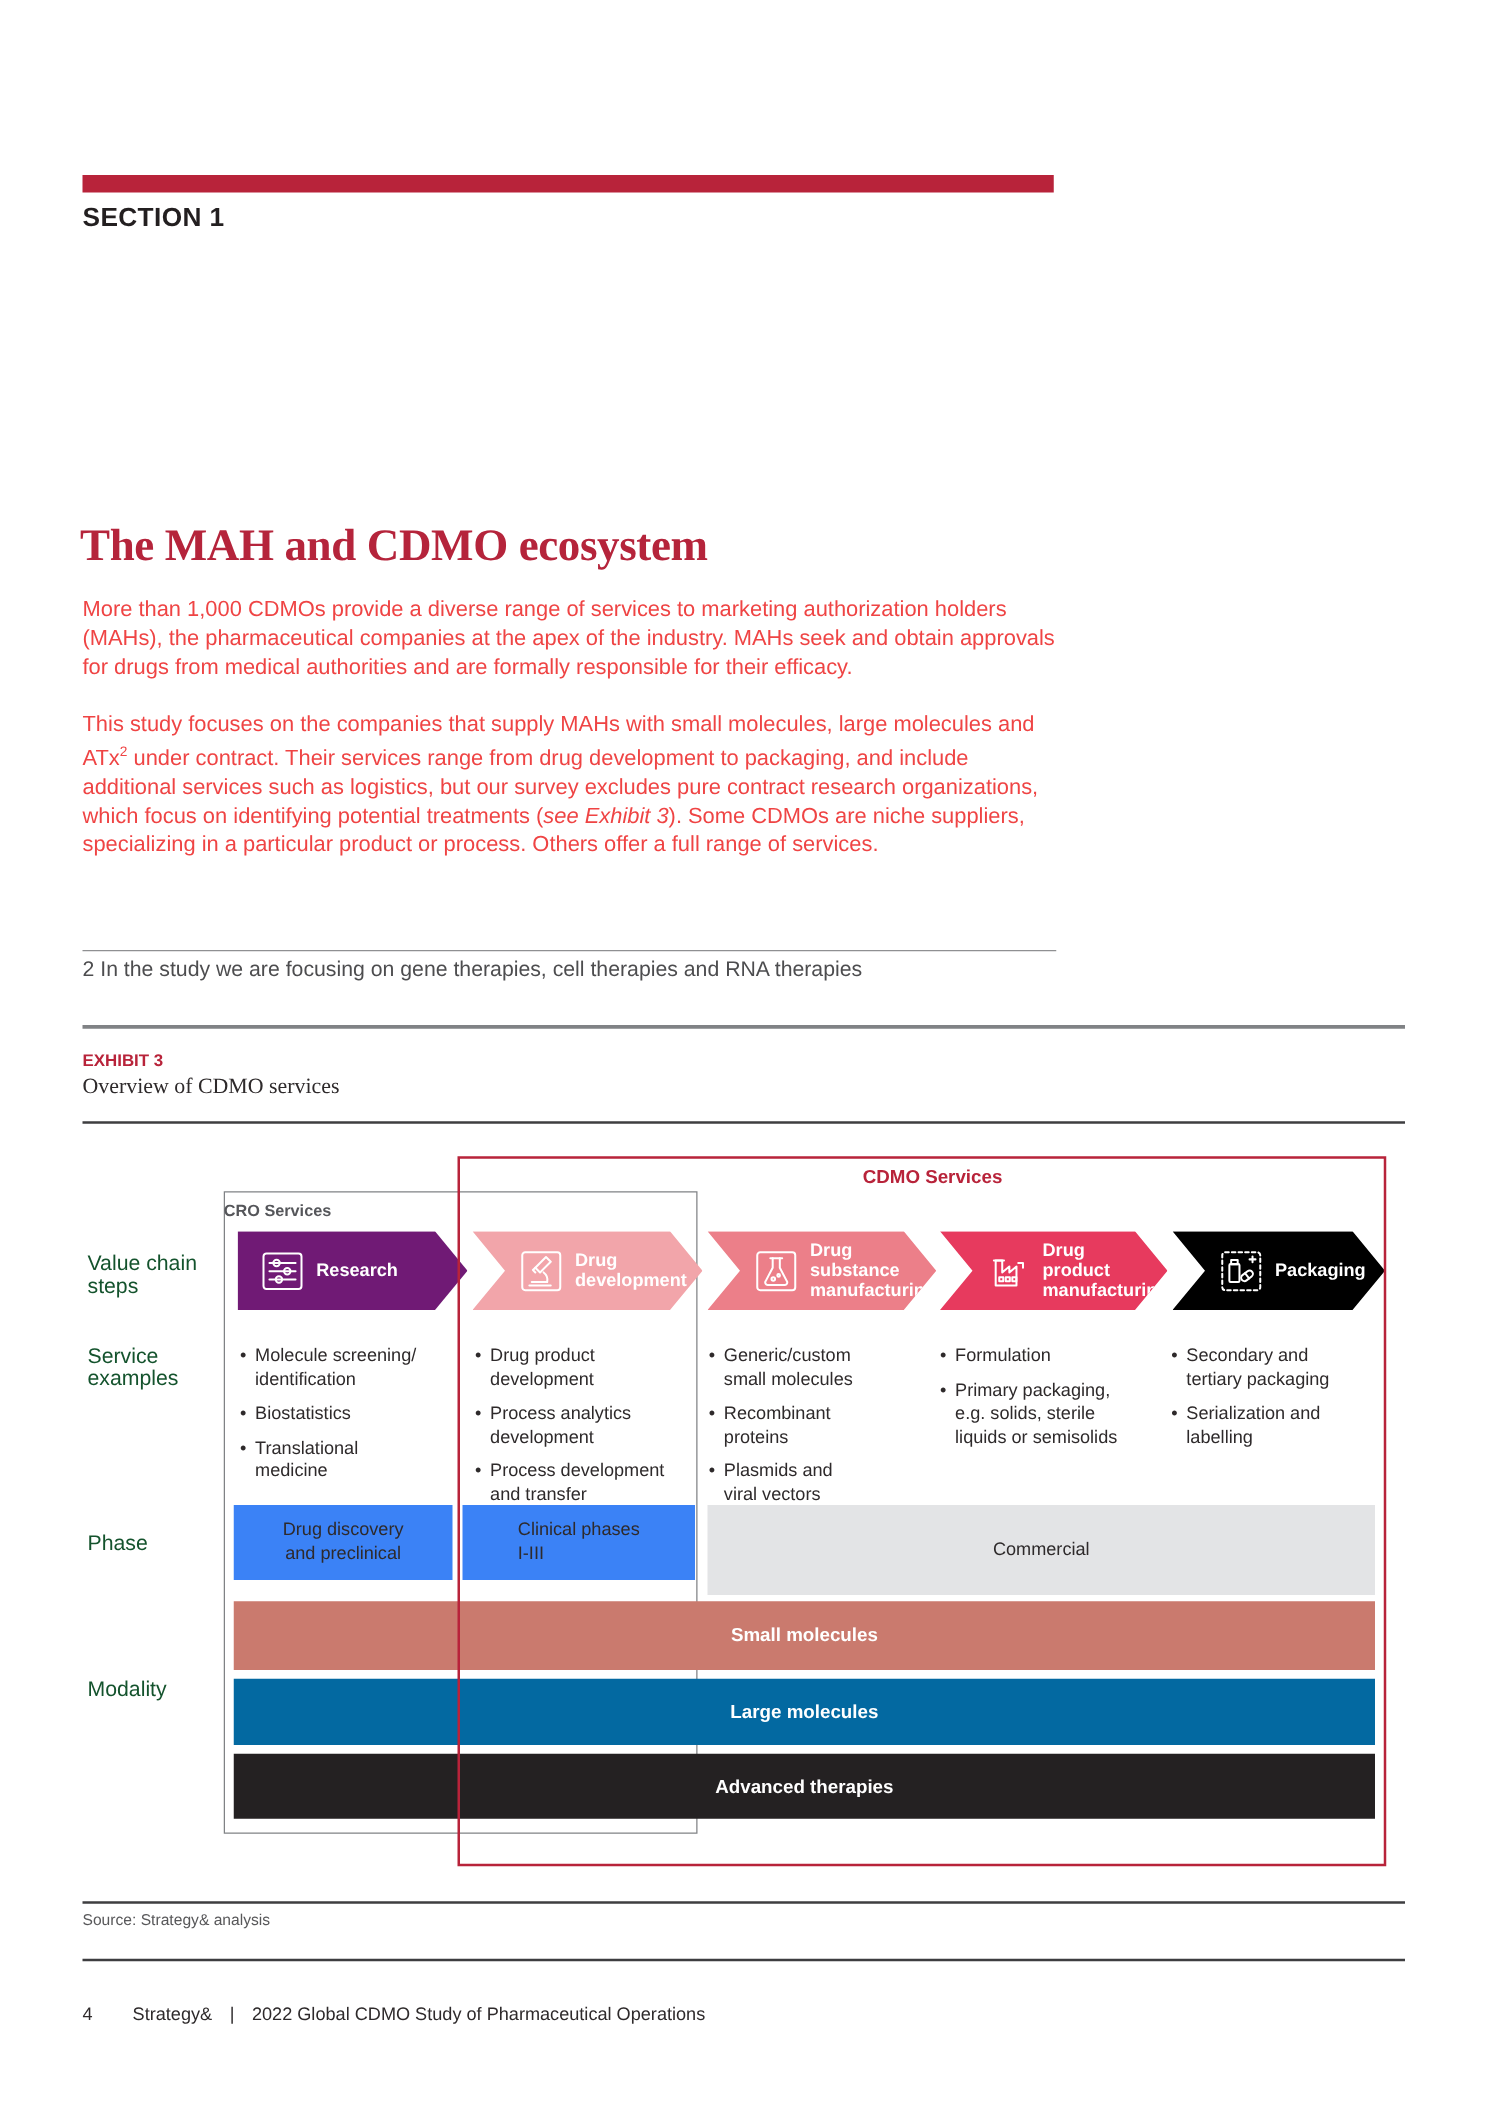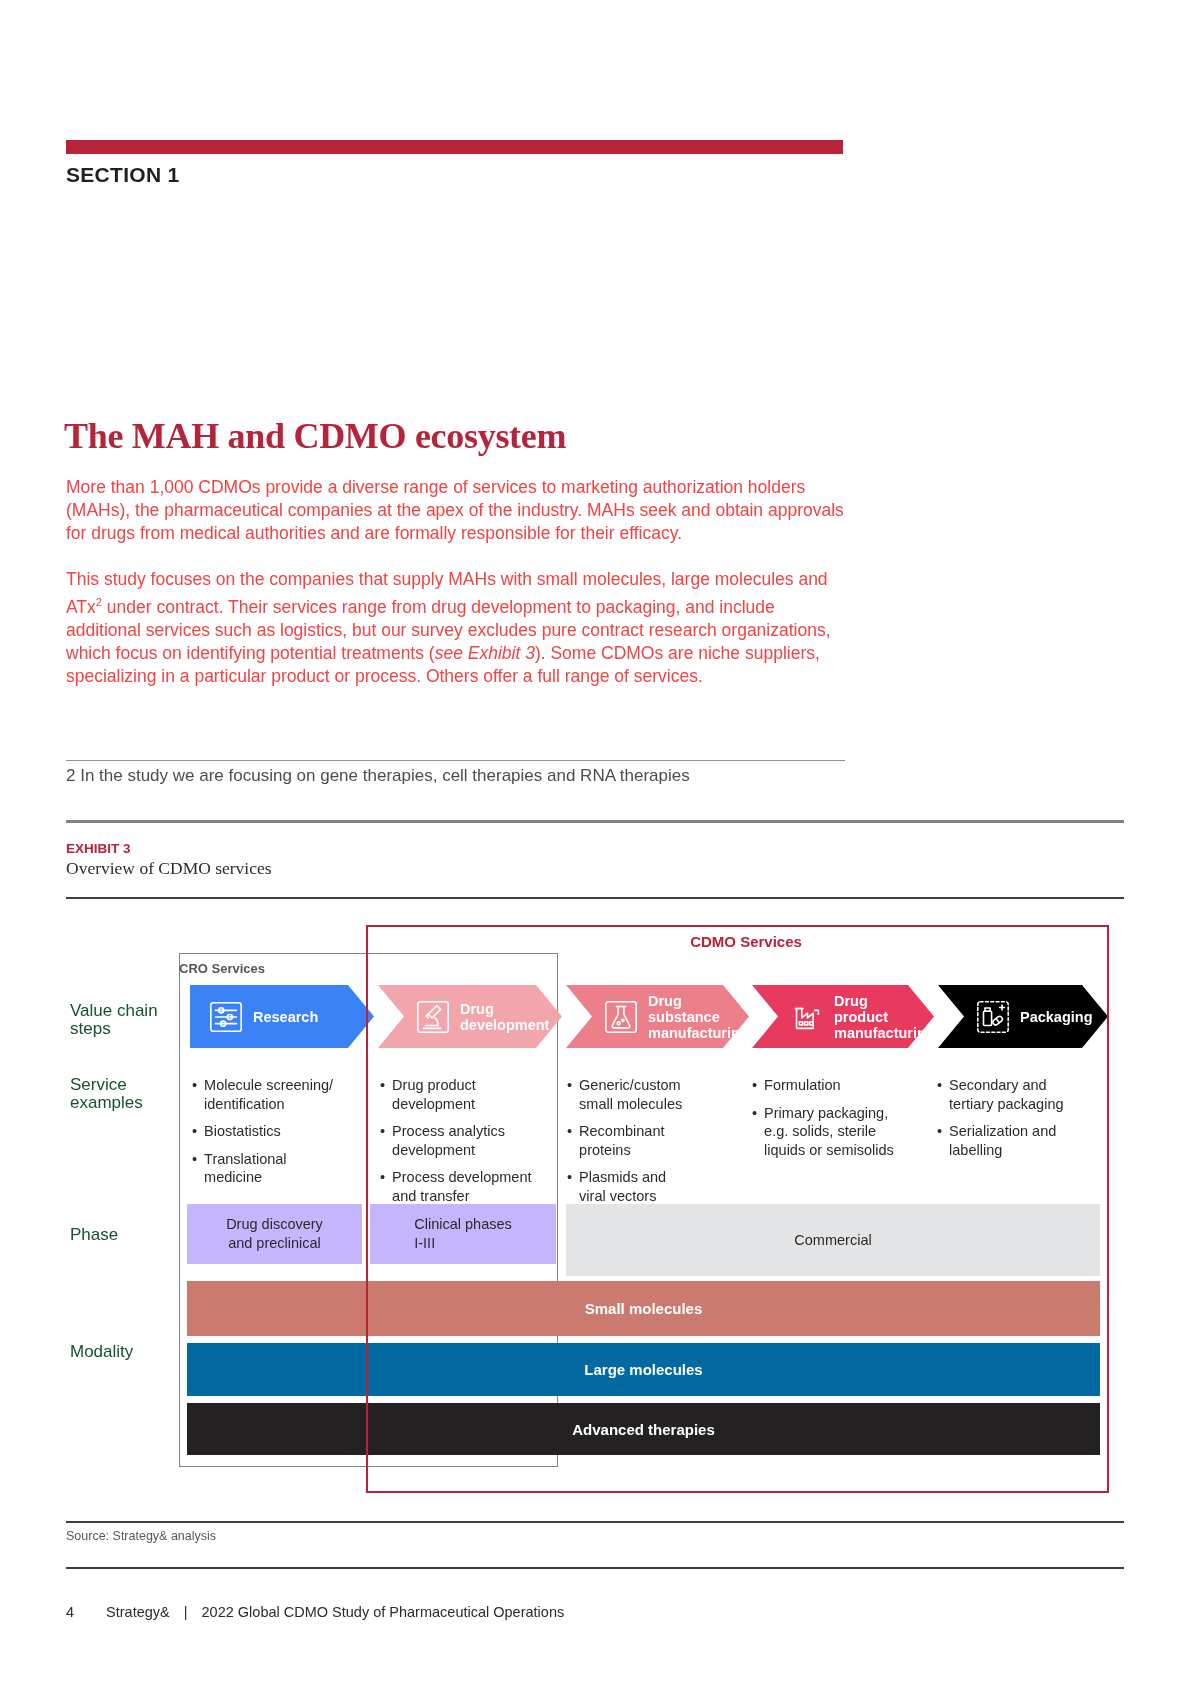--- a/index.html
+++ b/index.html
@@ -43,21 +43,21 @@
   .chev .lbl { font-size:14.5px; font-weight:bold; line-height:16px; white-space:pre-line; }
   .chev svg { flex:0 0 auto; stroke:#fff; fill:none; stroke-width:1.7; stroke-linecap:round; stroke-linejoin:round; }
 
   
   .bullets { top:1076px; z-index:2; }
   .bullet { display:flex; gap:7px; margin-bottom:9px; font-size:14.5px; line-height:18.5px; color:#2e2a2b; }
   .bullet .dot { flex:0 0 auto; }
   .bullet .btext { white-space:pre-line; }
 
   
-  .phase-box { top:1204px; background:#c4b5fd; display:flex; align-items:center; justify-content:center;
+  .phase-box { top:1204px; background:#3b82f6; display:flex; align-items:center; justify-content:center;
                font-size:14.5px; line-height:19px; color:#2e2a2b; z-index:2; text-align:center; }
   .phase-box .pre { white-space:pre-line; }
   .phase-box.left-text .pre { text-align:left; }
   .commercial { background:#e3e4e6; }
 
   
   .bar { left:187px; width:913px; display:flex; align-items:center; justify-content:center;
          color:#fff; font-size:15px; font-weight:bold; z-index:2; }
 
   .src-rule-1 { left:66px; top:1521px; width:1058px; height:2px; background:#3e3e40; }
@@ -90,21 +90,21 @@
   <div class="abs rule-b"></div>
 
   <div class="abs cro-box"></div>
   <div class="abs cro-label">CRO Services</div>
 
   <div class="abs row-label" style="top:1002px;">Value chain steps</div>
   <div class="abs row-label" style="top:1076px;">Service examples</div>
   <div class="abs row-label" style="top:1226px;">Phase</div>
   <div class="abs row-label" style="top:1343px;">Modality</div>
 
-  <div class="abs chev first" style="left: 190px; width: 184px; background: #3b82f6;">
+  <div class="abs chev first" style="left: 190px; width: 184px; background: #701a75;">
     <svg width="38" height="38" viewBox="0 0 40 40">
       <rect x="4" y="5" width="32" height="30" rx="2.5"></rect>
       <line x1="9" y1="13" x2="31" y2="13"></line>
         <circle cx="15" cy="13" r="2.7"></circle>
       <line x1="9" y1="20" x2="31" y2="20"></line>
         <circle cx="24" cy="20" r="2.7"></circle>
       <line x1="9" y1="27" x2="31" y2="27"></line>
         <circle cx="17" cy="27" r="2.7"></circle>
     </svg>
     <span class="lbl">Research</span>

